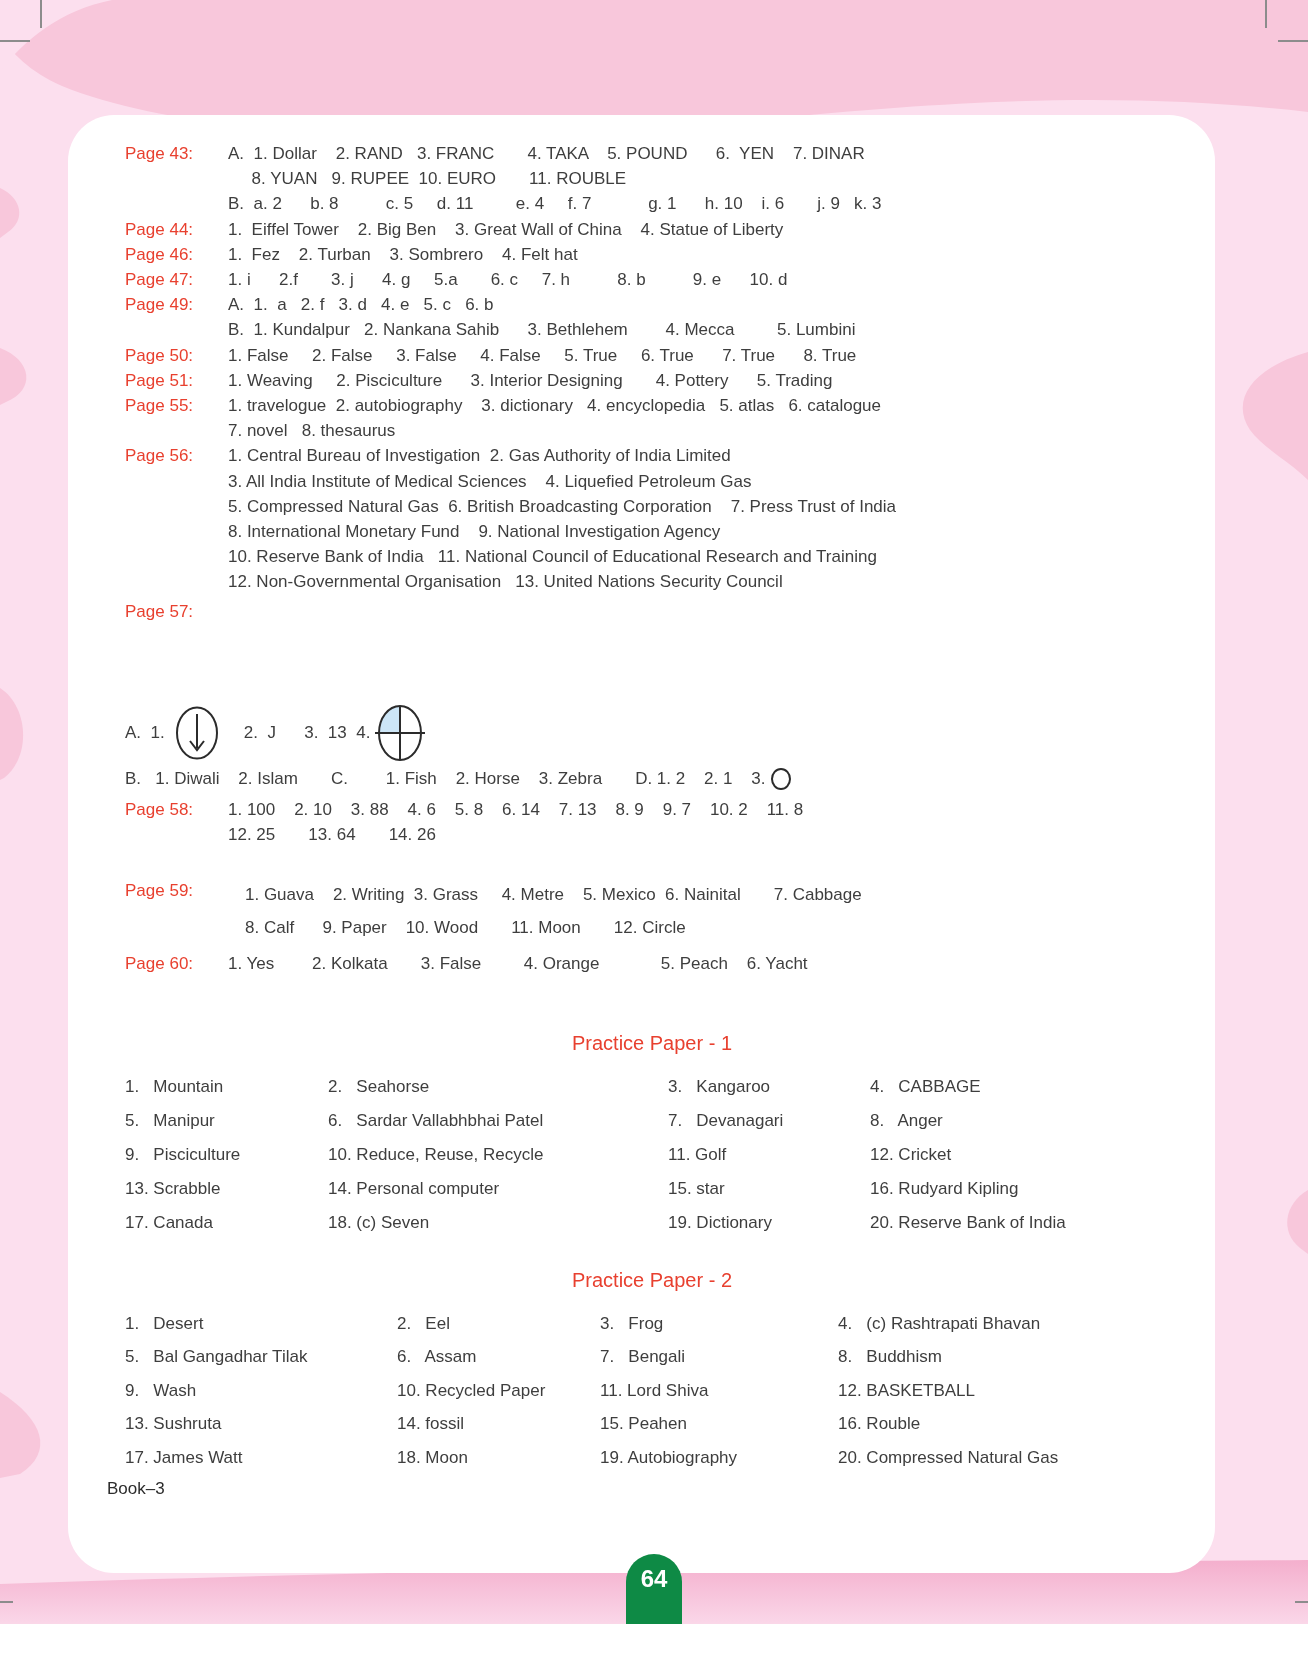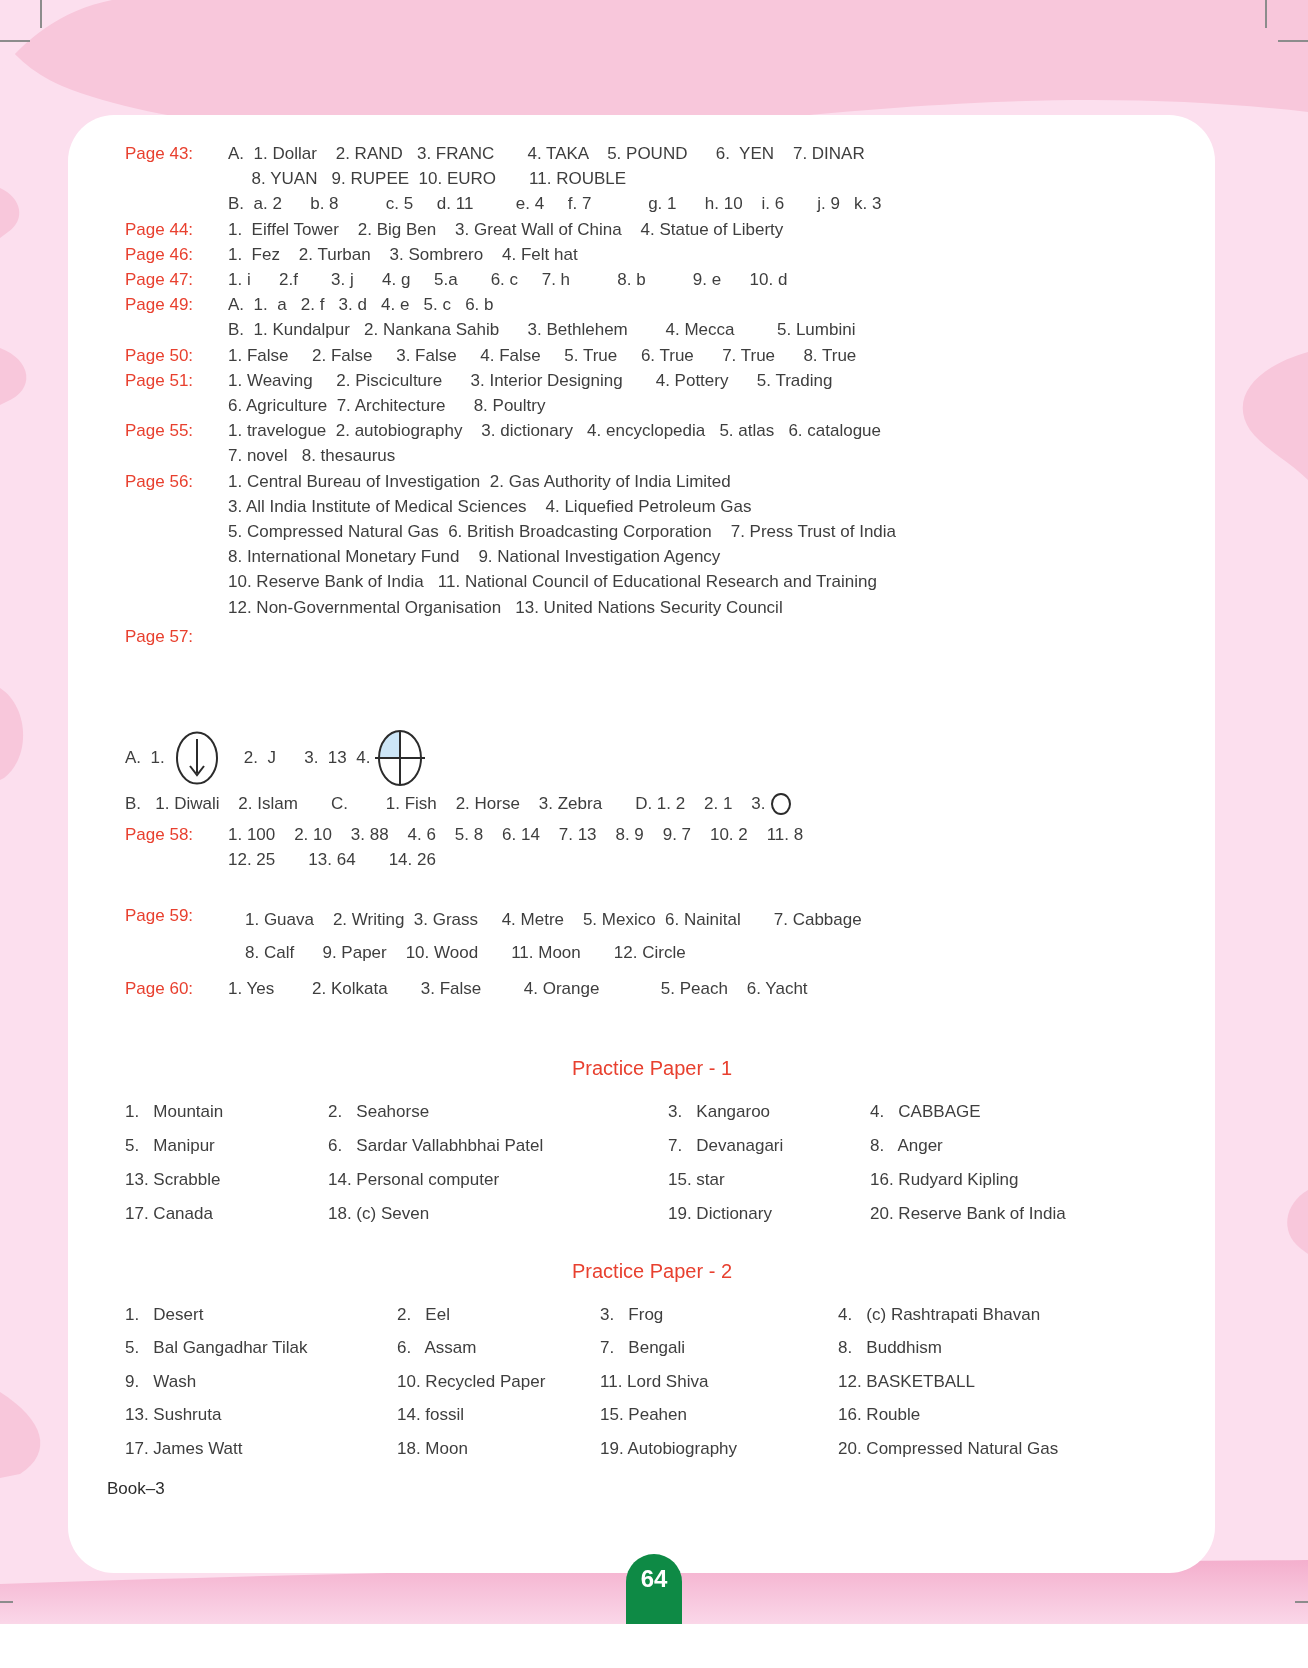--- a/index.html
+++ b/index.html
@@ -140,23 +140,20 @@
               <div class="ans-line">
                 <span>1. False     2. False     3. False     4. False     5. True     6. True      7. True      8. True</span>
               </div>
             </div>
           </div>
           <div class="ans-row">
             <div class="ans-label">Page 51:</div>
             <div class="ans-lines">
               <div class="ans-line">
                 <span>1. Weaving     2. Pisciculture      3. Interior Designing       4. Pottery      5. Trading</span>
-              </div>
-              <div class="ans-line">
-                <span>6. Agriculture  7. Architecture      8. Poultry</span>
               </div>
             </div>
           </div>
           <div class="ans-row">
             <div class="ans-label">Page 55:</div>
             <div class="ans-lines">
               <div class="ans-line">
                 <span>1. travelogue  2. autobiography    3. dictionary   4. encyclopedia   5. atlas   6. catalogue</span>
               </div>
               <div class="ans-line">
@@ -254,20 +251,26 @@
               <span class="pp-cell">3.   Kangaroo</span>
               <span class="pp-cell">4.   CABBAGE</span>
             </div>
             <div class="pp-row">
               <span class="pp-cell">5.   Manipur</span>
               <span class="pp-cell">6.   Sardar Vallabhbhai Patel</span>
               <span class="pp-cell">7.   Devanagari</span>
               <span class="pp-cell">8.   Anger</span>
             </div>
             <div class="pp-row">
+              <span class="pp-cell">9.   Pisciculture</span>
+              <span class="pp-cell">10. Reduce, Reuse, Recycle</span>
+              <span class="pp-cell">11. Golf</span>
+              <span class="pp-cell">12. Cricket</span>
+            </div>
+            <div class="pp-row">
               <span class="pp-cell">13. Scrabble</span>
               <span class="pp-cell">14. Personal computer</span>
               <span class="pp-cell">15. star</span>
               <span class="pp-cell">16. Rudyard Kipling</span>
             </div>
             <div class="pp-row">
               <span class="pp-cell">17. Canada</span>
               <span class="pp-cell">18. (c) Seven</span>
               <span class="pp-cell">19. Dictionary</span>
               <span class="pp-cell">20. Reserve Bank of India</span>

